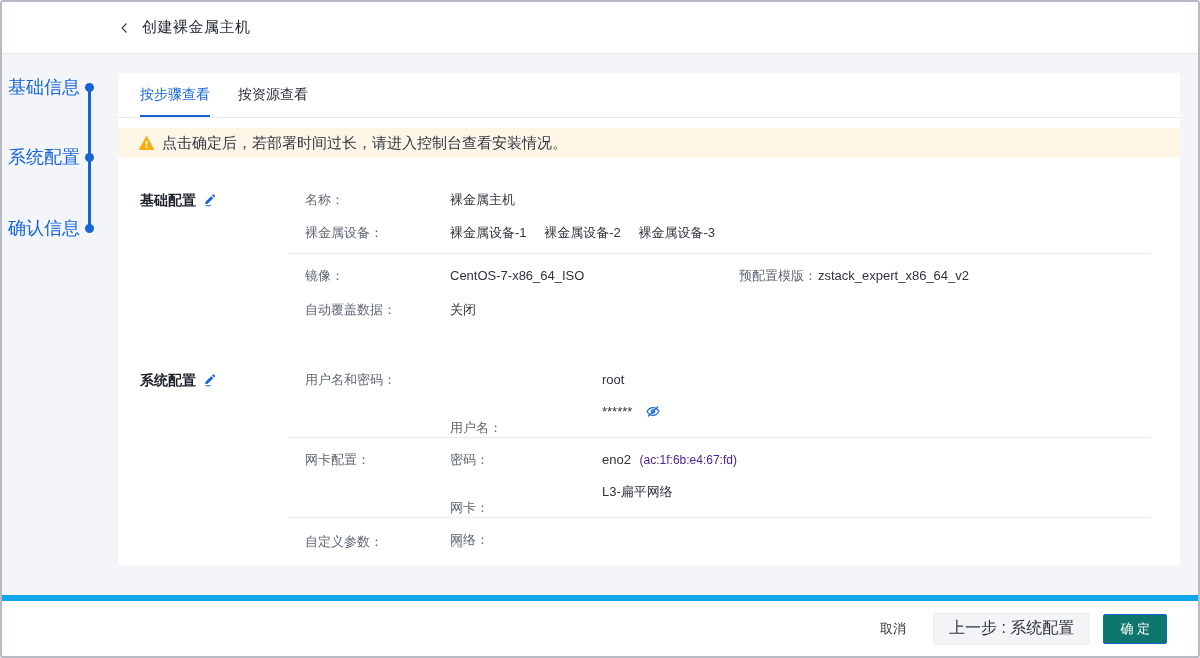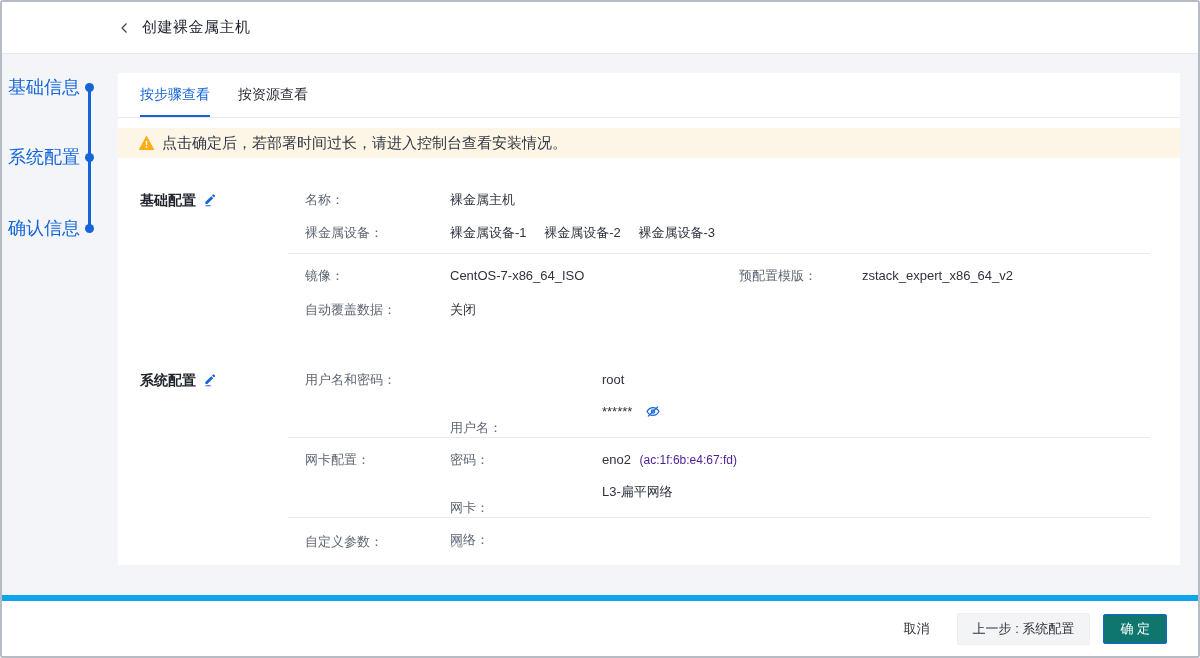--- a/index.html
+++ b/index.html
@@ -30,33 +30,33 @@
   .banner-text{font-size:15px;color:#323843;margin-left:8px;}
   .sec-title{position:absolute;left:22px;height:20px;line-height:20px;font-size:14px;font-weight:600;color:#20252e;
     display:flex;align-items:center;white-space:nowrap;}
   .edit-ic{margin-left:7px;display:inline-flex;cursor:pointer;}
   .row{position:absolute;left:0;width:100%;height:20px;line-height:20px;font-size:13px;white-space:nowrap;}
   .f-label {position:absolute;left:187px;color:#5f6673;}
   .f-value {position:absolute;left:332px;color:#2e333c;}
   .f-sublabel{position:absolute;left:332px;color:#5f6673;margin-top:48px;}
   .f-subvalue{position:absolute;left:484px;color:#2e333c;}
   .f-label2{position:absolute;left:621px;color:#5f6673;}
-  .f-value2{position:absolute;left:744px;color:#2e333c;}
+  .f-value2{position:absolute;left:700px;color:#2e333c;}
   .muted{color:#9aa0aa;}
   .mac{font-size:12px;color:#4c1d95;margin-left:5px;}
   .dev-item{margin-right:14px;}
   .eye-btn{display:inline-flex;vertical-align:-3px;margin-left:9px;cursor:pointer;}
   .divider{position:absolute;left:170px;width:862px;height:1px;background:#e9ebef;}
   
   .footer{position:absolute;left:0;right:0;bottom:0;height:61px;background:#fff;border-top:6px solid #0ea5e9;
     display:flex;align-items:center;justify-content:flex-end;padding-right:31px;box-sizing:border-box;}
   .btn-cancel{font-size:13px;color:#2e333c;margin-right:27px;cursor:pointer;background:none;border:none;
     font-family:inherit;padding:0;}
   .btn-prev{height:32px;padding:0 15px;background:#f3f4f6;border:1px solid #eceef1;border-radius:2px;
-    font-size:13px;color:#2e333c;cursor:pointer;font-family:inherit;margin-right:13px;}
+    font-size:16px;color:#2e333c;cursor:pointer;font-family:inherit;margin-right:13px;}
   .btn-confirm{height:30px;padding:0 16px;background:#0f766e;border:1px solid #1565d8;border-radius:2px;
     font-size:13px;color:#fff;cursor:pointer;font-family:inherit;}
 </style>
 </head>
 <body>
 
 <div class="screen">
 
   <div class="header">
     <span class="back-btn">

